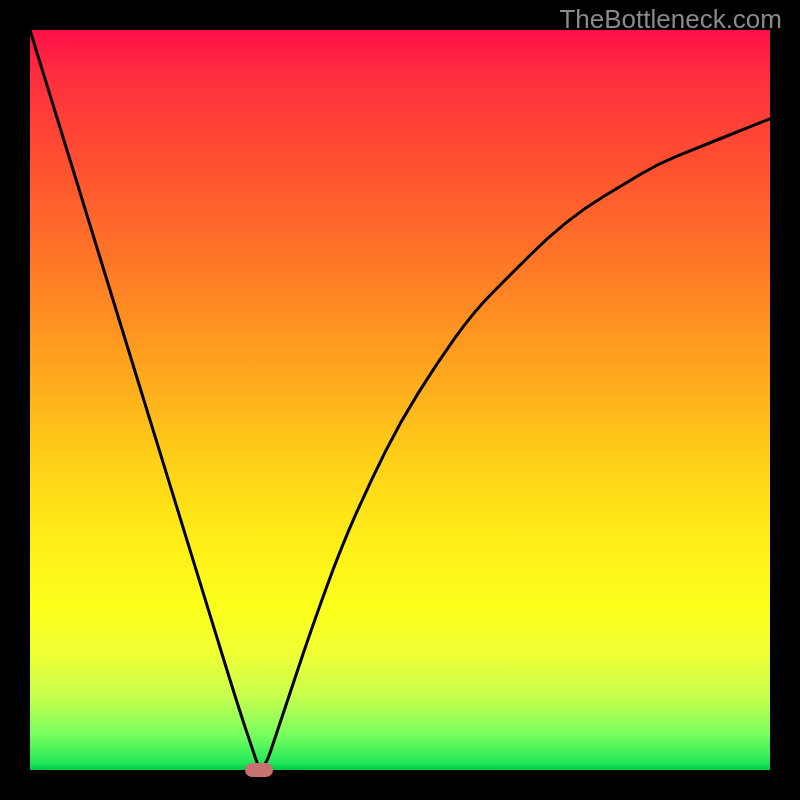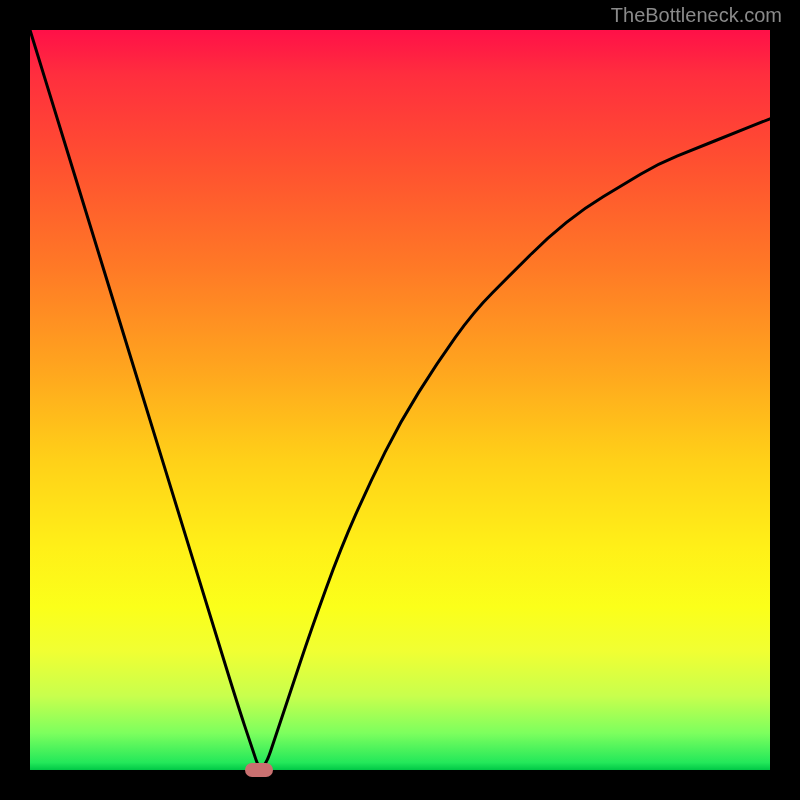--- a/index.html
+++ b/index.html
@@ -40,21 +40,21 @@
       #7dff5e 95%,
       #23e85a 99%,
       #00c846 100%
     );
   }
   .watermark {
     position: absolute;
     top: 4px;
     right: 18px;
     color: #8a8a8a;
-    font-size: 20px;
+    font-size: 26px;
     font-weight: 400;
     letter-spacing: 0;
     user-select: none;
   }
   svg.curve {
     position: absolute;
     top: 0; left: 0;
     width: 740px;
     height: 740px;
     overflow: visible;

